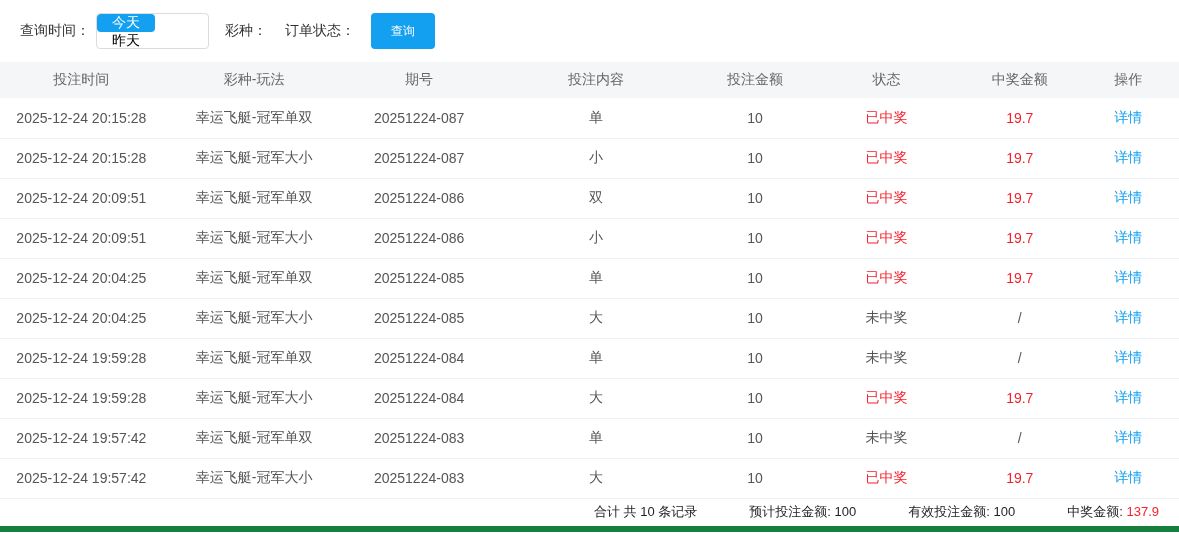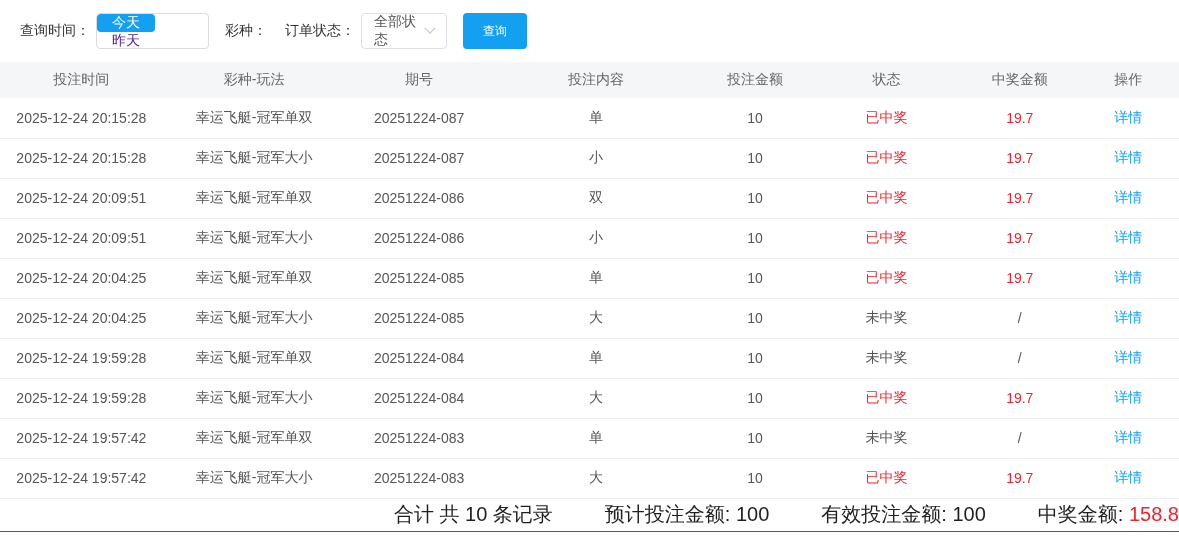--- a/index.html
+++ b/index.html
@@ -4,21 +4,21 @@
 <style>
   * { margin:0; padding:0; box-sizing:border-box; }
   html,body { width:1179px; height:537px; background:#fff; overflow:hidden;
     font-family:"Liberation Sans","DejaVu Sans",sans-serif; font-size:14px; color:#333; }
 
   
   .topbar { height:62px; display:flex; align-items:center; padding-left:20px; background:#fff; }
   .flabel { color:#333; white-space:nowrap; }
   .btn-group { display:flex; align-items:flex-start; border:1px solid #dcdcdc; border-radius:4px;
     margin-left:6px; height:36px; overflow:hidden; background:#fff;flex-direction:column; }
-  .btn-group .opt { display:flex; align-items:center; padding:0 15px; color:#4c1d95; cursor:pointer;
+  .btn-group .opt { display:flex; align-items:center; padding:0 15px; color:#000000; cursor:pointer;
     position:relative; white-space:nowrap; }
   .btn-group .opt + .opt::before { content:""; position:absolute; left:0; top:9px; bottom:9px;
     width:1px; background:#e3e5e8; }
   .btn-group .opt.active { background:var(--blue); color:#fff; border-radius:4px; }
   .btn-group .opt.active::before, .btn-group .opt.active + .opt::before { display:none; }
 
   .sel-label { margin-left:16px;text-align:center; }
   .sel-label2 { margin-left:18px; }
   .select { height:36px; border:1px solid #dcdfe6; border-radius:4px; display:flex; align-items:center;
     justify-content:space-between; padding:0 12px; color:#555; cursor:pointer; background:#fff; }
@@ -32,45 +32,41 @@
   
   table { width:100%; border-collapse:collapse; table-layout:fixed; }
   th, td { text-align:center; font-weight:400; overflow:hidden; white-space:nowrap; }
   thead th { background:#f5f6f8; height:36px; color:#666; }
   tbody td { height:40px; color:#555; border-bottom:1px solid #eef0f3; }
   td.status.won, td.prize.won { color:var(--red); }
   a.detail { color:var(--blue); text-decoration:none; cursor:pointer; }
 
   
   .summary { height:33px; display:flex; align-items:center; justify-content:flex-end;
-    gap:52px; color:#1f1f1f; border-bottom:1px solid #15803d; font-size:20px; }
+    padding-right:20px; gap:52px; color:#1f1f1f; border-bottom:6px solid #15803d; font-size:13px; }
   .summary .red { color:var(--red); }
   .pair span { color:#1f1f1f; }
 </style>
 </head>
 <body>
 
 <div class="topbar">
   <span class="flabel">查询时间：</span>
 
   <div class="btn-group">
     <span class="opt active">今天</span>
     <span class="opt">昨天</span>
     <span class="opt">前天</span>
     <span class="opt">近7天</span>
     <span class="opt">近20天(低频)</span>
   </div>
 
   <span class="flabel sel-label">彩种：</span>
 
   <span class="flabel sel-label2">订单状态：</span>
-  <div class="select narrow">
-    <span>全部状态</span>
-    <span class="chevron"></span>
-  </div>
 
   <button class="search-btn">查询</button>
 </div>
 
 <table>
   <colgroup>
     <col style="width:13.8%">
       <col style="width:15.5%">
       <col style="width:12.5%">
       <col style="width:17.5%">
@@ -229,15 +225,15 @@
   <span class="pair">
     <span>预计投注金额:</span>
     <span>100</span>
   </span>
   <span class="pair">
     <span>有效投注金额:</span>
     <span>100</span>
   </span>
   <span class="pair">
     <span>中奖金额:</span>
-    <span class="red">158.8</span>
+    <span class="red">137.9</span>
   </span>
 </div>
 
 </body></html>

